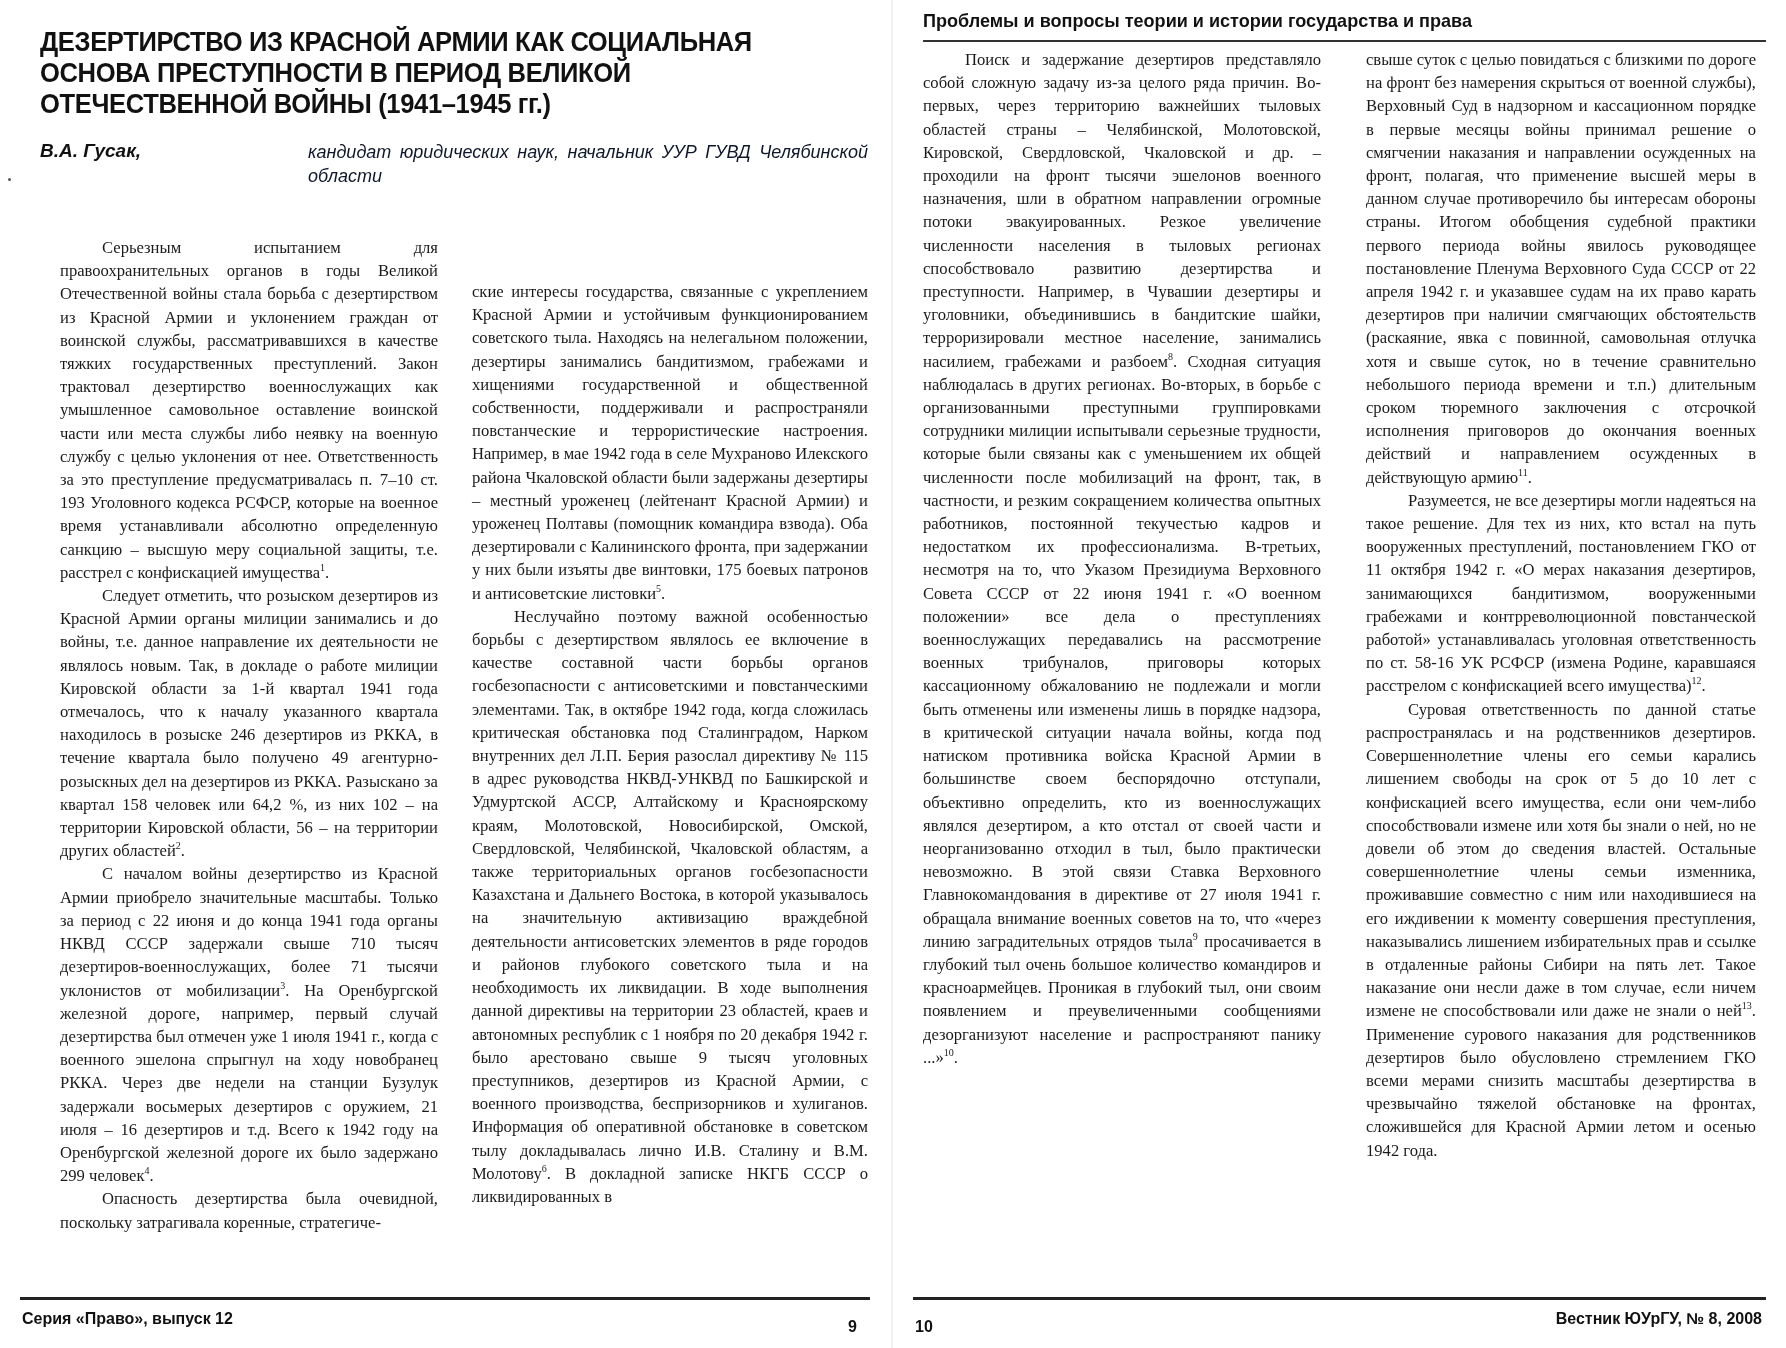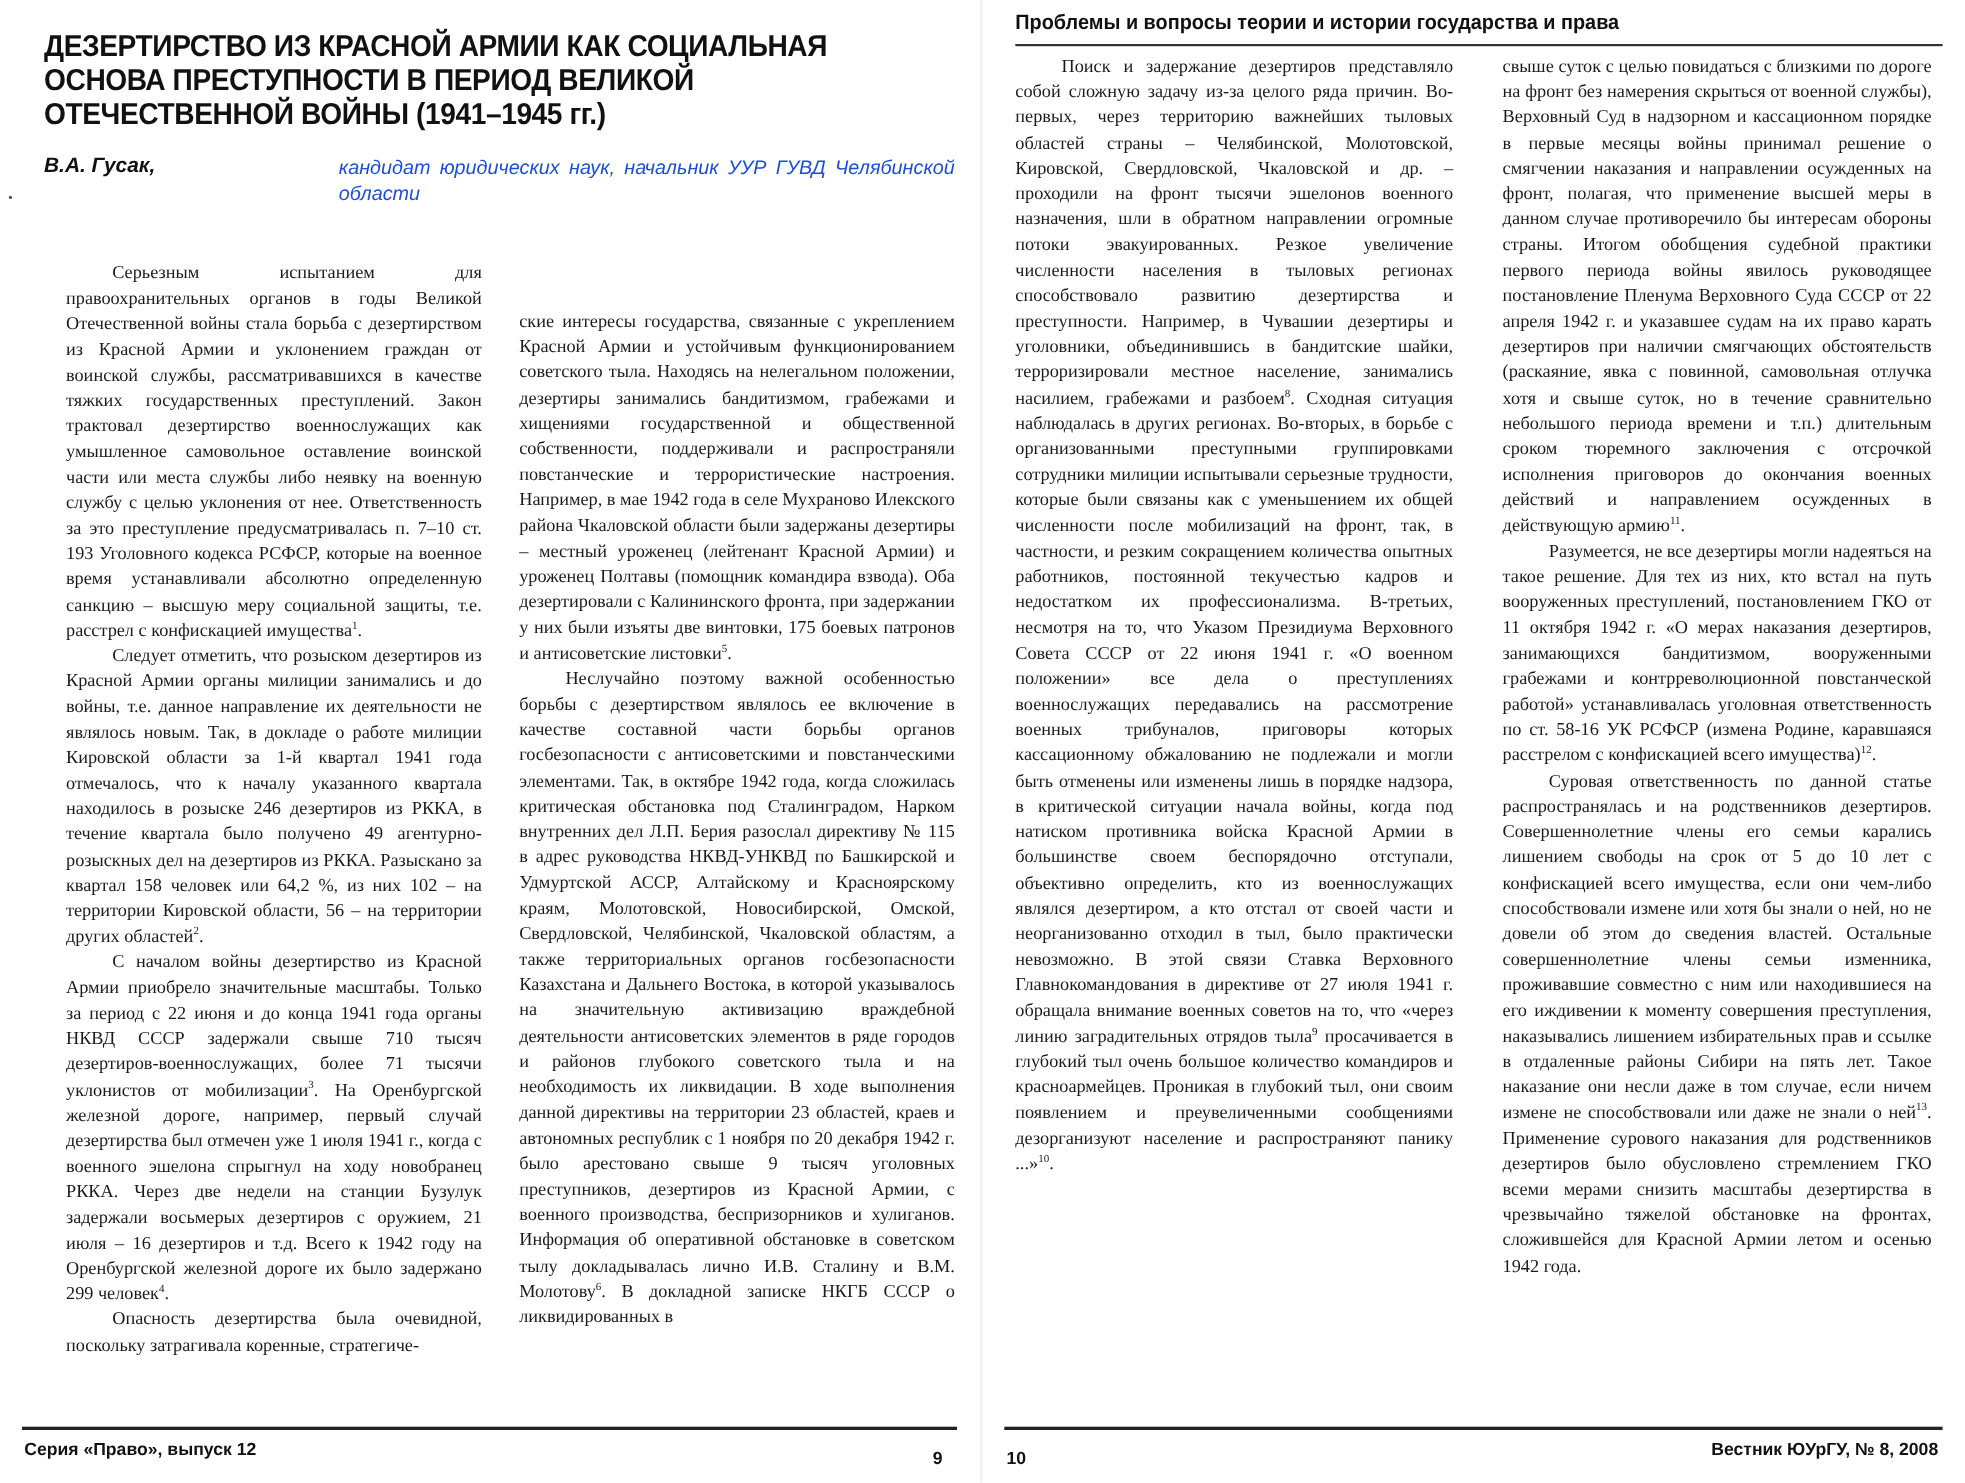--- a/index.html
+++ b/index.html
@@ -20,21 +20,21 @@
   }
   .author-row { position: absolute; left: 40px; top: 140px; width: 840px; }
   .author-name {
     position: absolute; left: 0; top: 0;
     font-family: "Liberation Sans", "DejaVu Sans", sans-serif;
     font-style: italic; font-weight: bold; font-size: 19px; color: #111;
   }
   .author-bio {
     position: absolute; left: 268px; top: 0; width: 560px;
     font-family: "Liberation Sans", "DejaVu Sans", sans-serif;
-    font-style: italic; font-size: 18px; line-height: 24px; color: #1d4ed8;
+    font-style: italic; font-size: 18px; line-height: 24px; color: #0f172a;
     text-align: justify;
   }
   .stray-mark { position: absolute; left: 8px; top: 178px; width: 3px; height: 3px; background: #555; border-radius: 50%; }
 
   .column {
     position: absolute; font-size: 16.6px; line-height: 23.2px;
     text-align: justify; hyphens: manual;
   }
   .column p { margin: 0; text-indent: 0; }
   .column p.indent { text-indent: 42px; }

